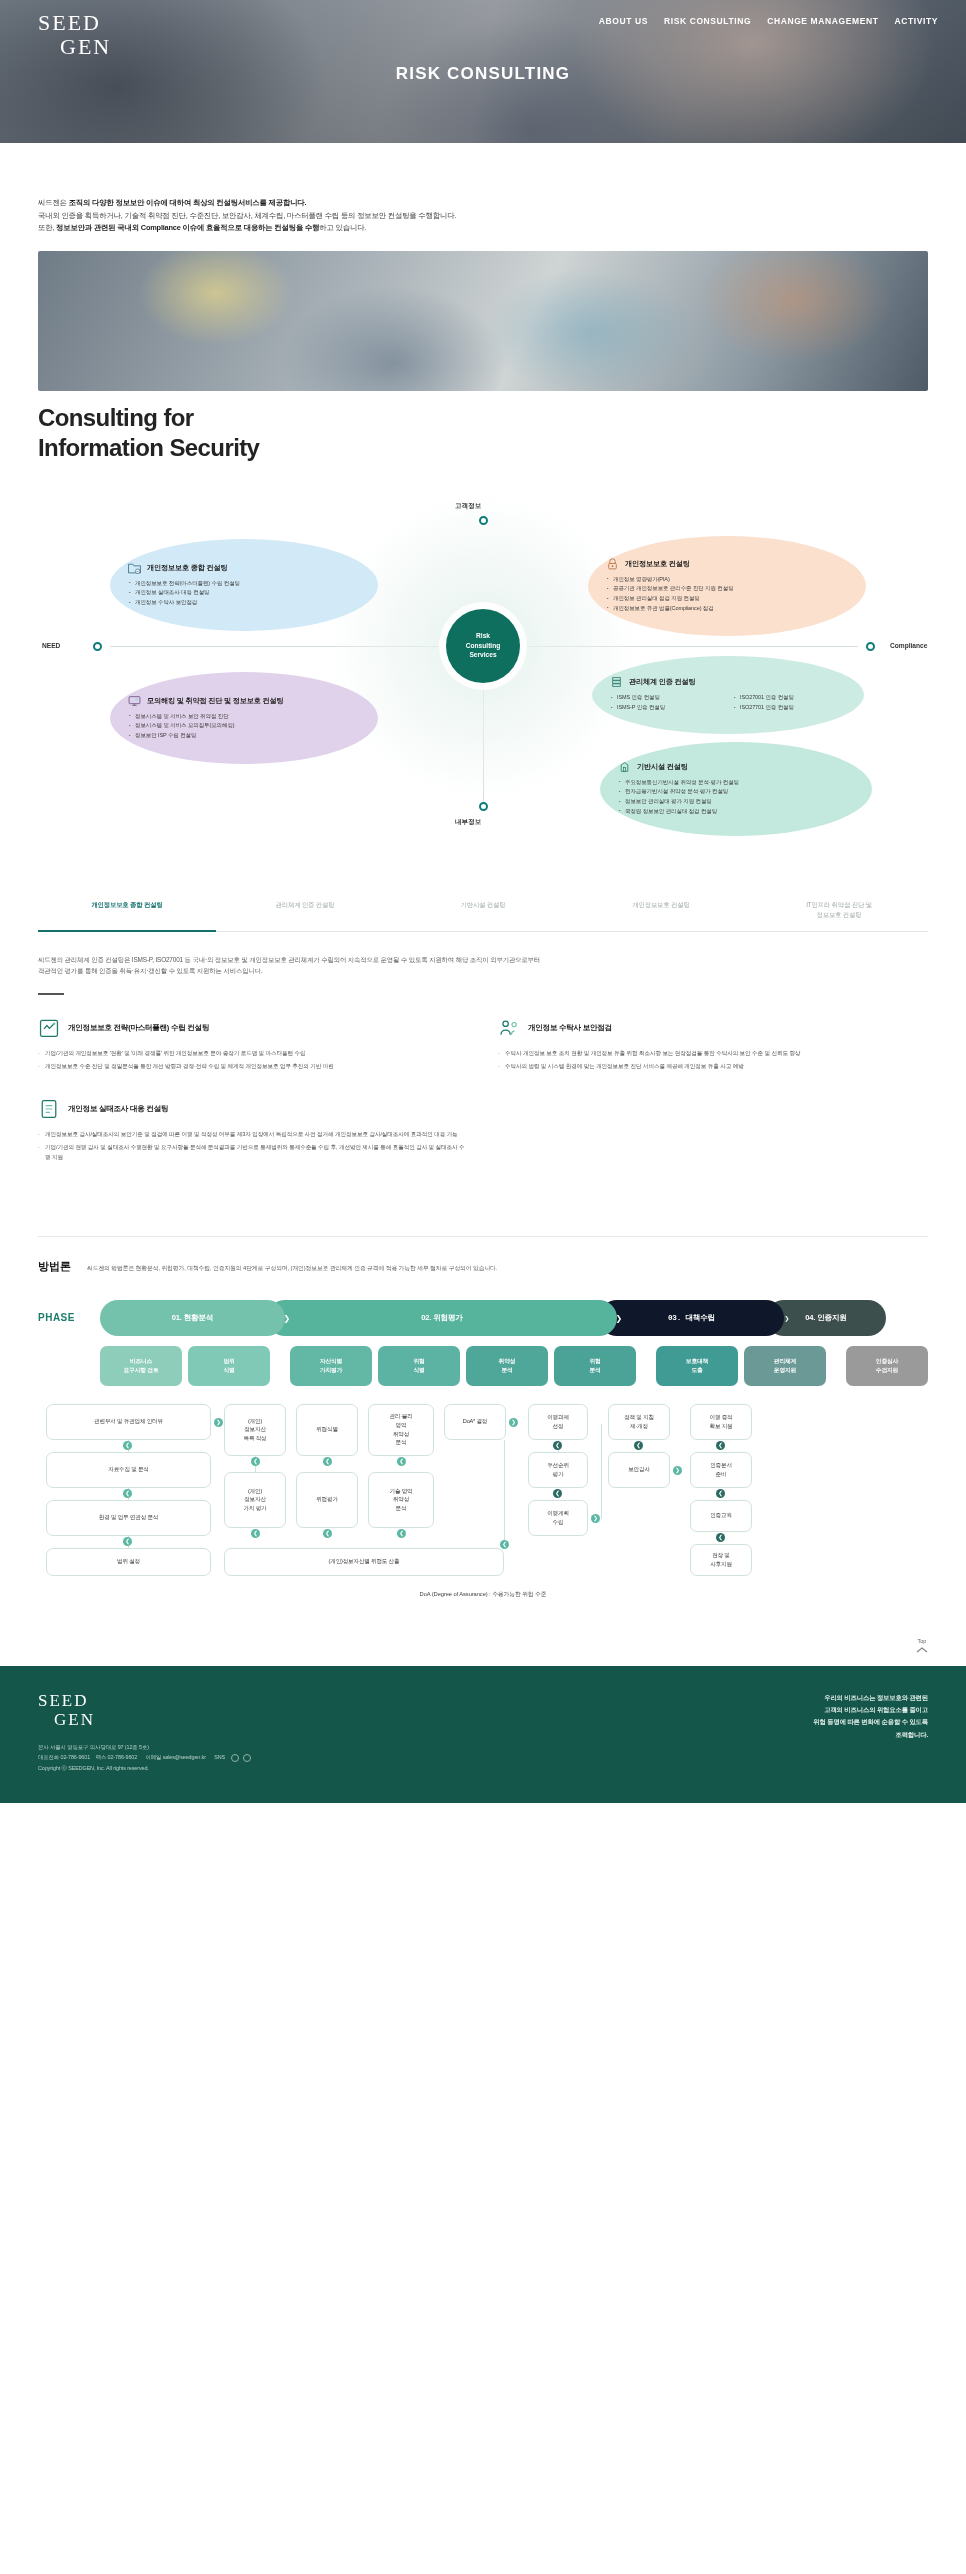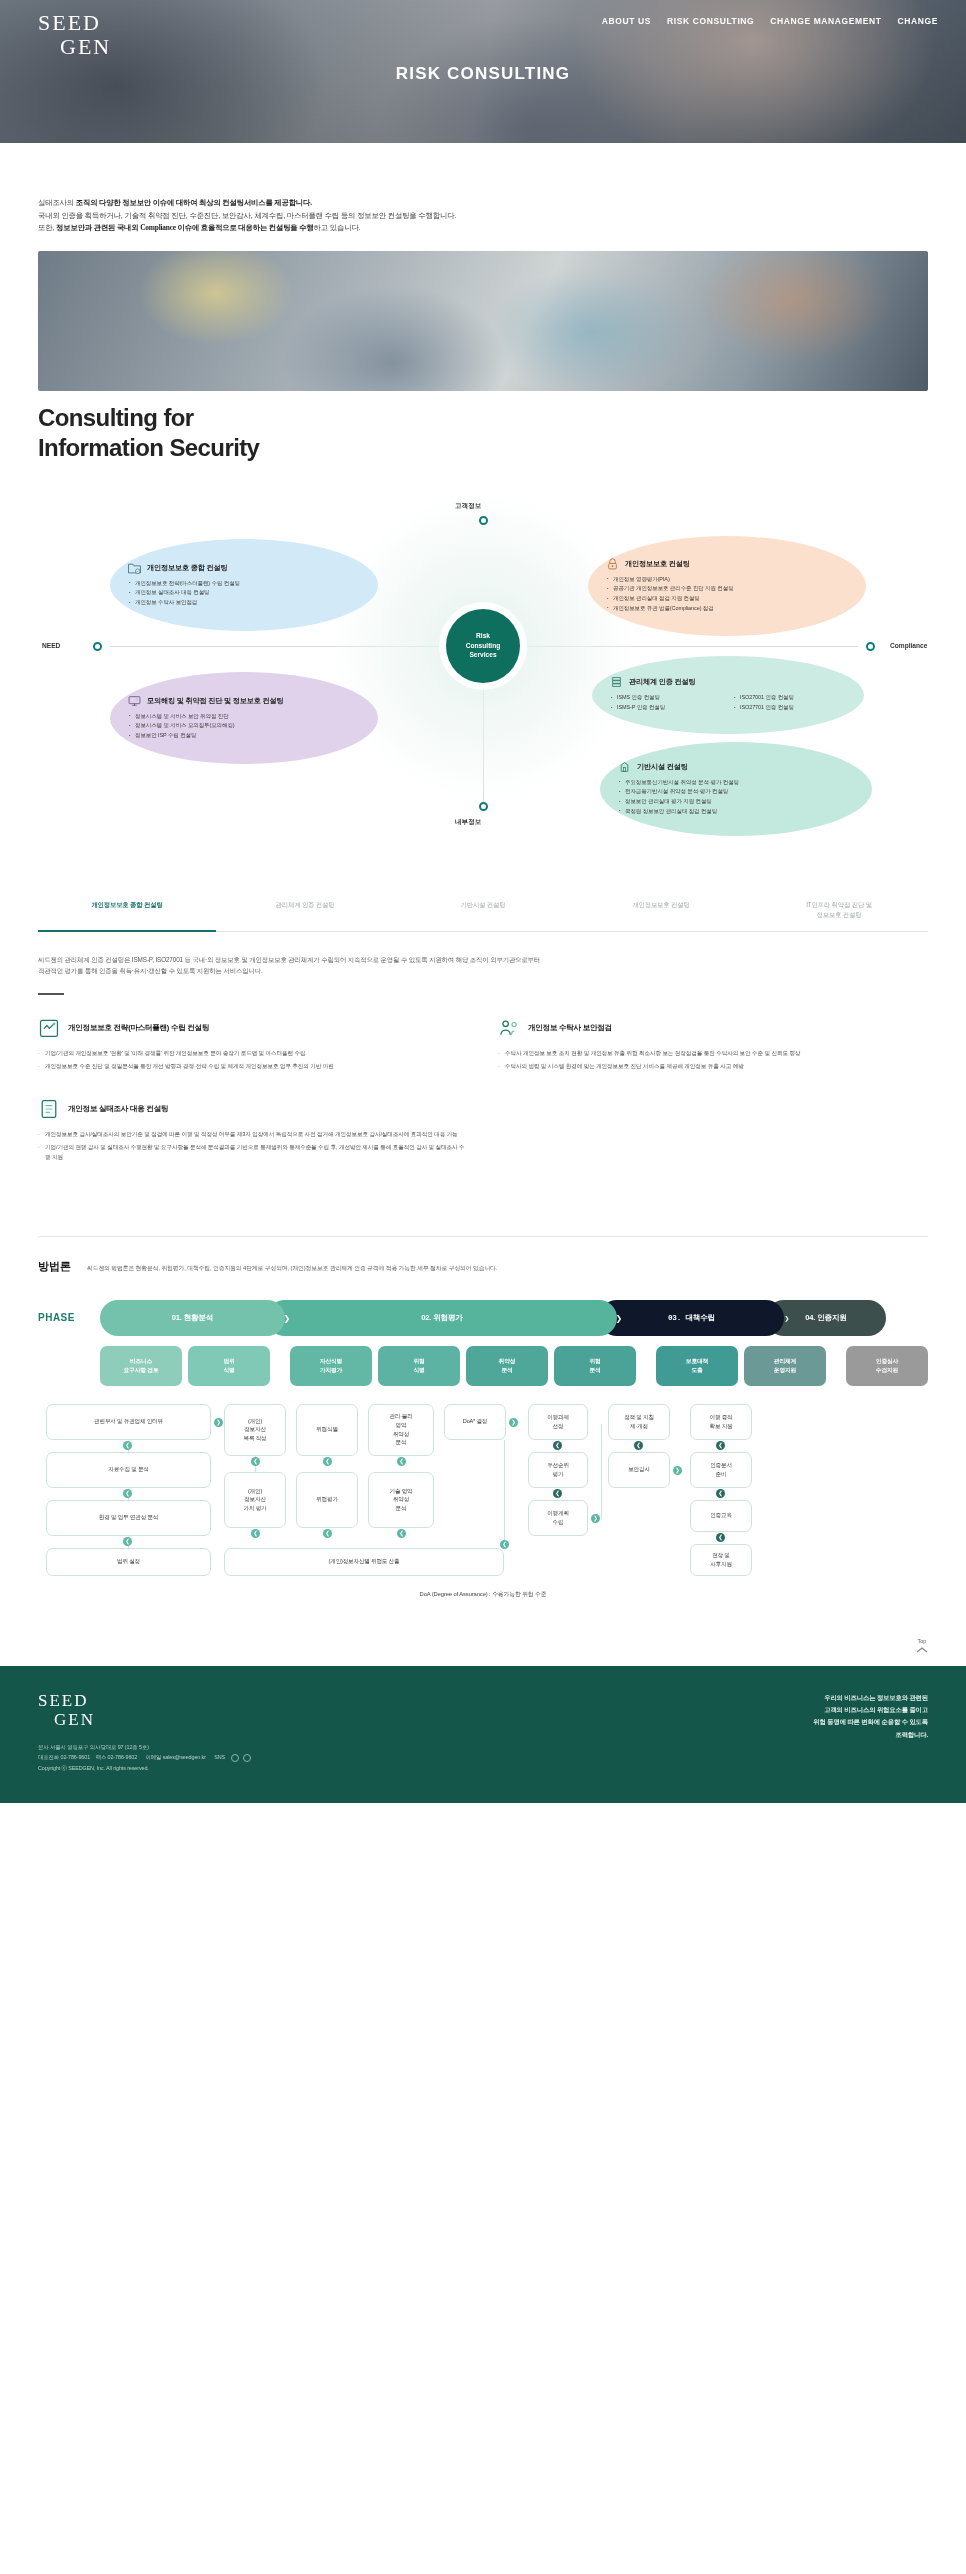--- a/index.html
+++ b/index.html
@@ -51,21 +51,21 @@
 
   
   .intro { padding: 42px 38px 0 38px; }
   .intro h2 {
     color:#1a7b80; font-size:14.5px; font-weight:bold; letter-spacing:-.3px;
   }
   .intro p {
     margin-top:12px; font-size:7.4px; line-height:1.72; color:#3a3a3a;
     letter-spacing:-.2px;
   }
-  .intro p b { font-weight:bold; color:#222;font-family:Liberation Serif, serif; }
+  .intro p b { font-weight:bold; color:#222; }
 
   
   .photo-band {
     margin: 16px 38px 0 38px;
     height: 140px;
     border-radius:2px;
     background:
       radial-gradient(ellipse 120px 80px at 20% 30%, rgba(230,215,140,.7), transparent 65%),
       radial-gradient(ellipse 150px 90px at 62% 58%, rgba(120,170,190,.55), transparent 70%),
       radial-gradient(ellipse 140px 90px at 85% 35%, rgba(210,150,110,.5), transparent 70%),
@@ -269,29 +269,29 @@
 <div class="hero">
   <div class="hero-inner">
     <div class="logo">
       <span class="l1">SEED</span>
       <span class="l2">GEN</span>
     </div>
     <div class="nav">
       <a href="#">ABOUT US</a>
       <a href="#">RISK CONSULTING</a>
       <a href="#">CHANGE MANAGEMENT</a>
-      <a href="#">CHANGE</a>
+      <a href="#">ACTIVITY</a>
     </div>
     <div class="hero-title">RISK CONSULTING</div>
   </div>
 </div>
 
 <div class="intro">
   <p>
-    <span>실태조사의 </span><b>조직의 다양한 정보보안 이슈에 대하여 최상의 컨설팅서비스를 제공합니다.</b><br>
+    <span>씨드젠은 </span><b>조직의 다양한 정보보안 이슈에 대하여 최상의 컨설팅서비스를 제공합니다.</b><br>
     <span>국내외 인증을 획득하거나, 기술적 취약점 진단, 수준진단, 보안감사, 체계수립, 마스터플랜 수립 등의 정보보안 컨설팅을 수행합니다.</span><br>
     <span>또한, </span><b>정보보안과 관련된 국내외 Compliance 이슈에 효율적으로 대응하는 컨설팅을 수행</b><span>하고 있습니다.</span>
   </p>
 </div>
 
 <div class="photo-band"></div>
 
 <div class="big-head">
   <div>Consulting for</div>
   <div>Information Security</div>

